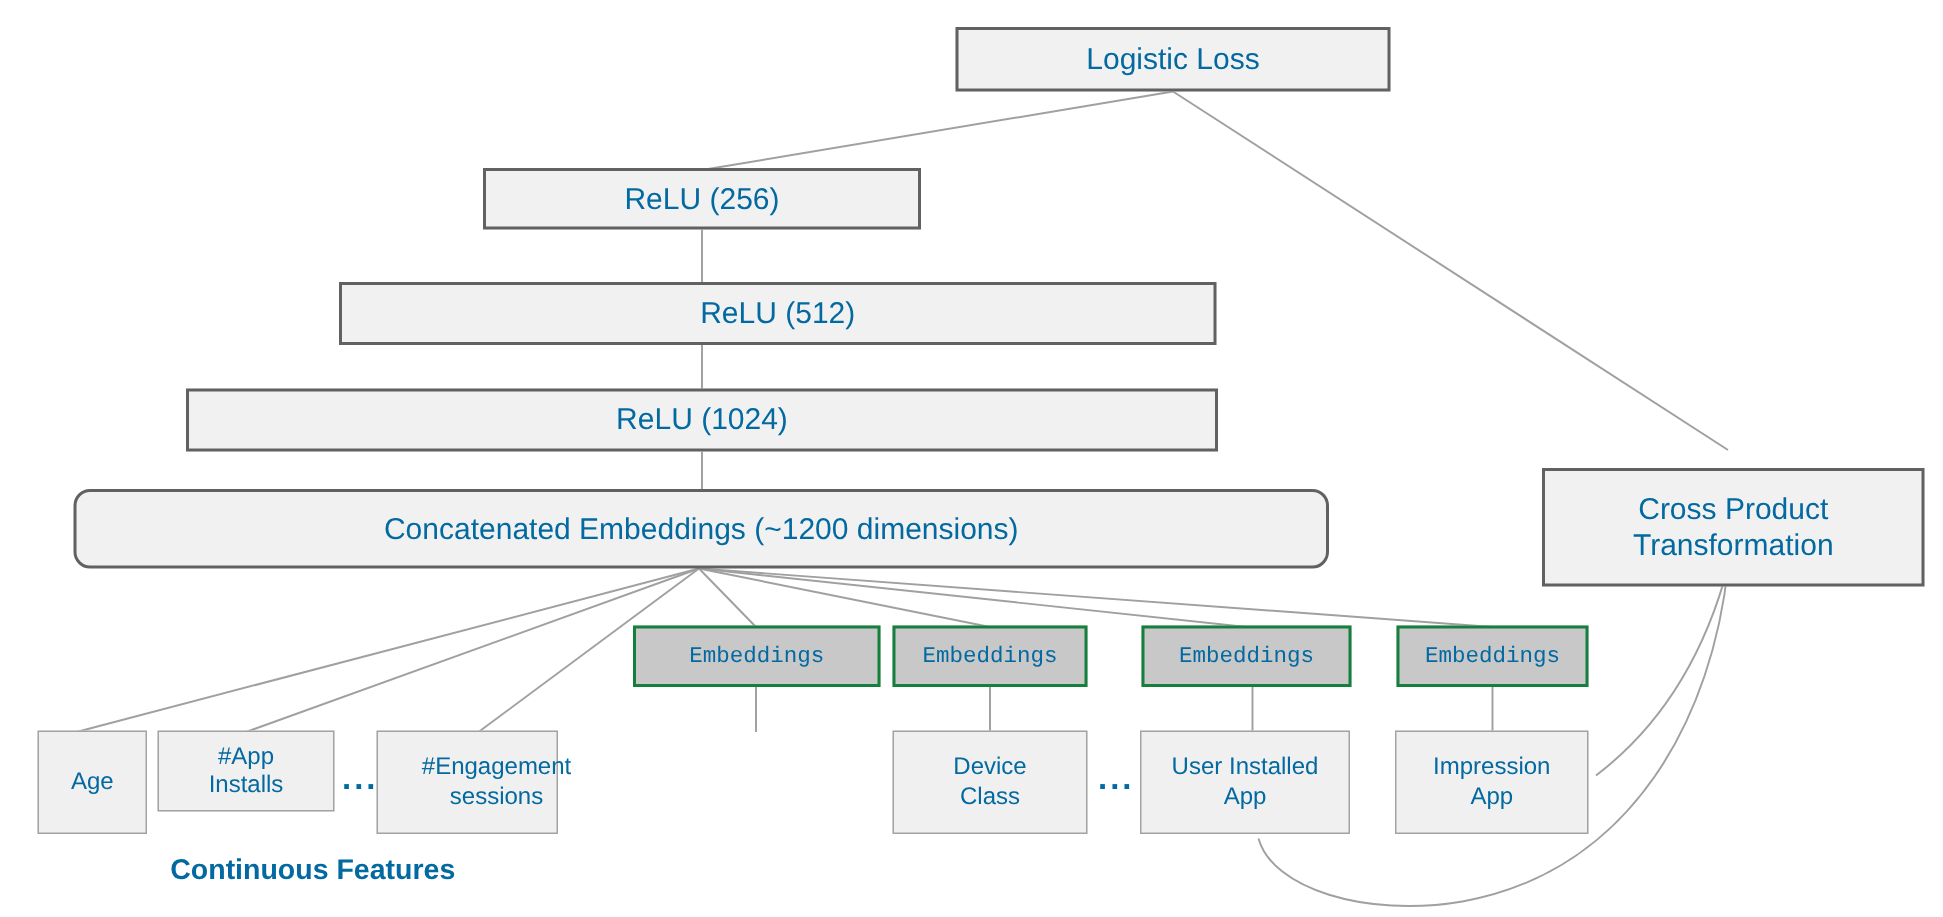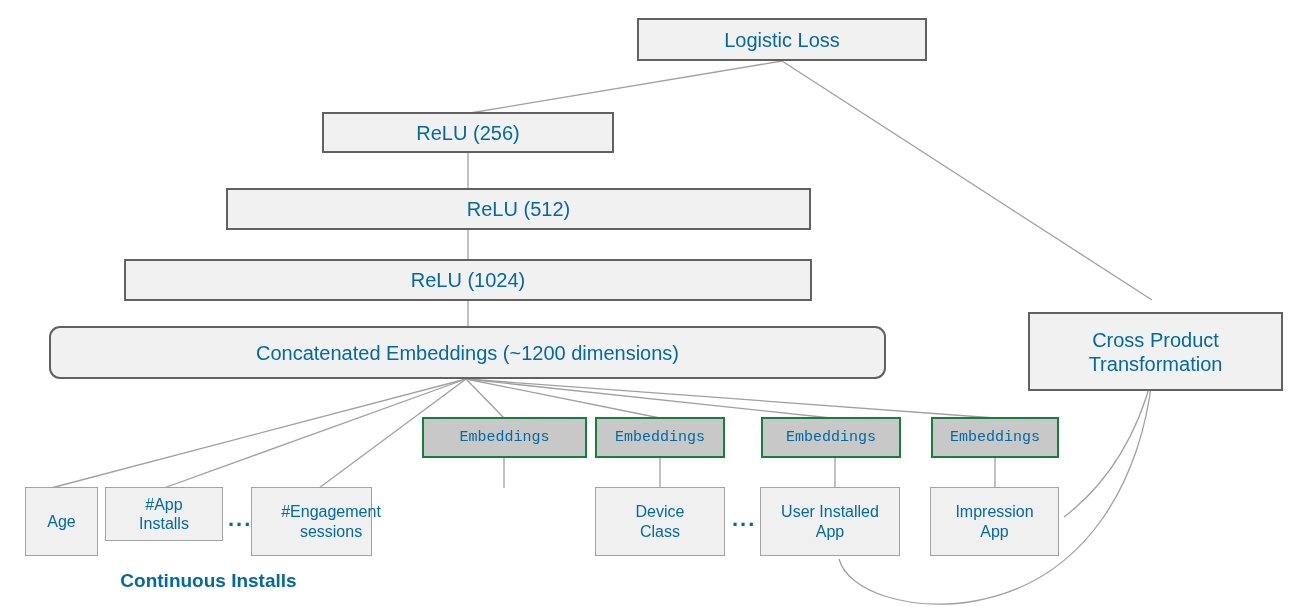--- a/index.html
+++ b/index.html
@@ -117,16 +117,16 @@
 Class</div>
 
   <div class="dots" style="left:732px;top:508px;">...</div>
 
   <div class="node feature-box" style="left:760px;top:487px;width:140px;height:69px;">User Installed
 App</div>
 
   <div class="node feature-box" style="left:930px;top:487px;width:129px;height:69px;">Impression
 App</div>
 
-  <div class="group-label" style="left:97px;top:570px;width:223px;">Continuous Installs</div>
+  <div class="group-label" style="left:97px;top:570px;width:223px;">Continuous Features</div>
 
 
 </div>
 
 </body></html>

